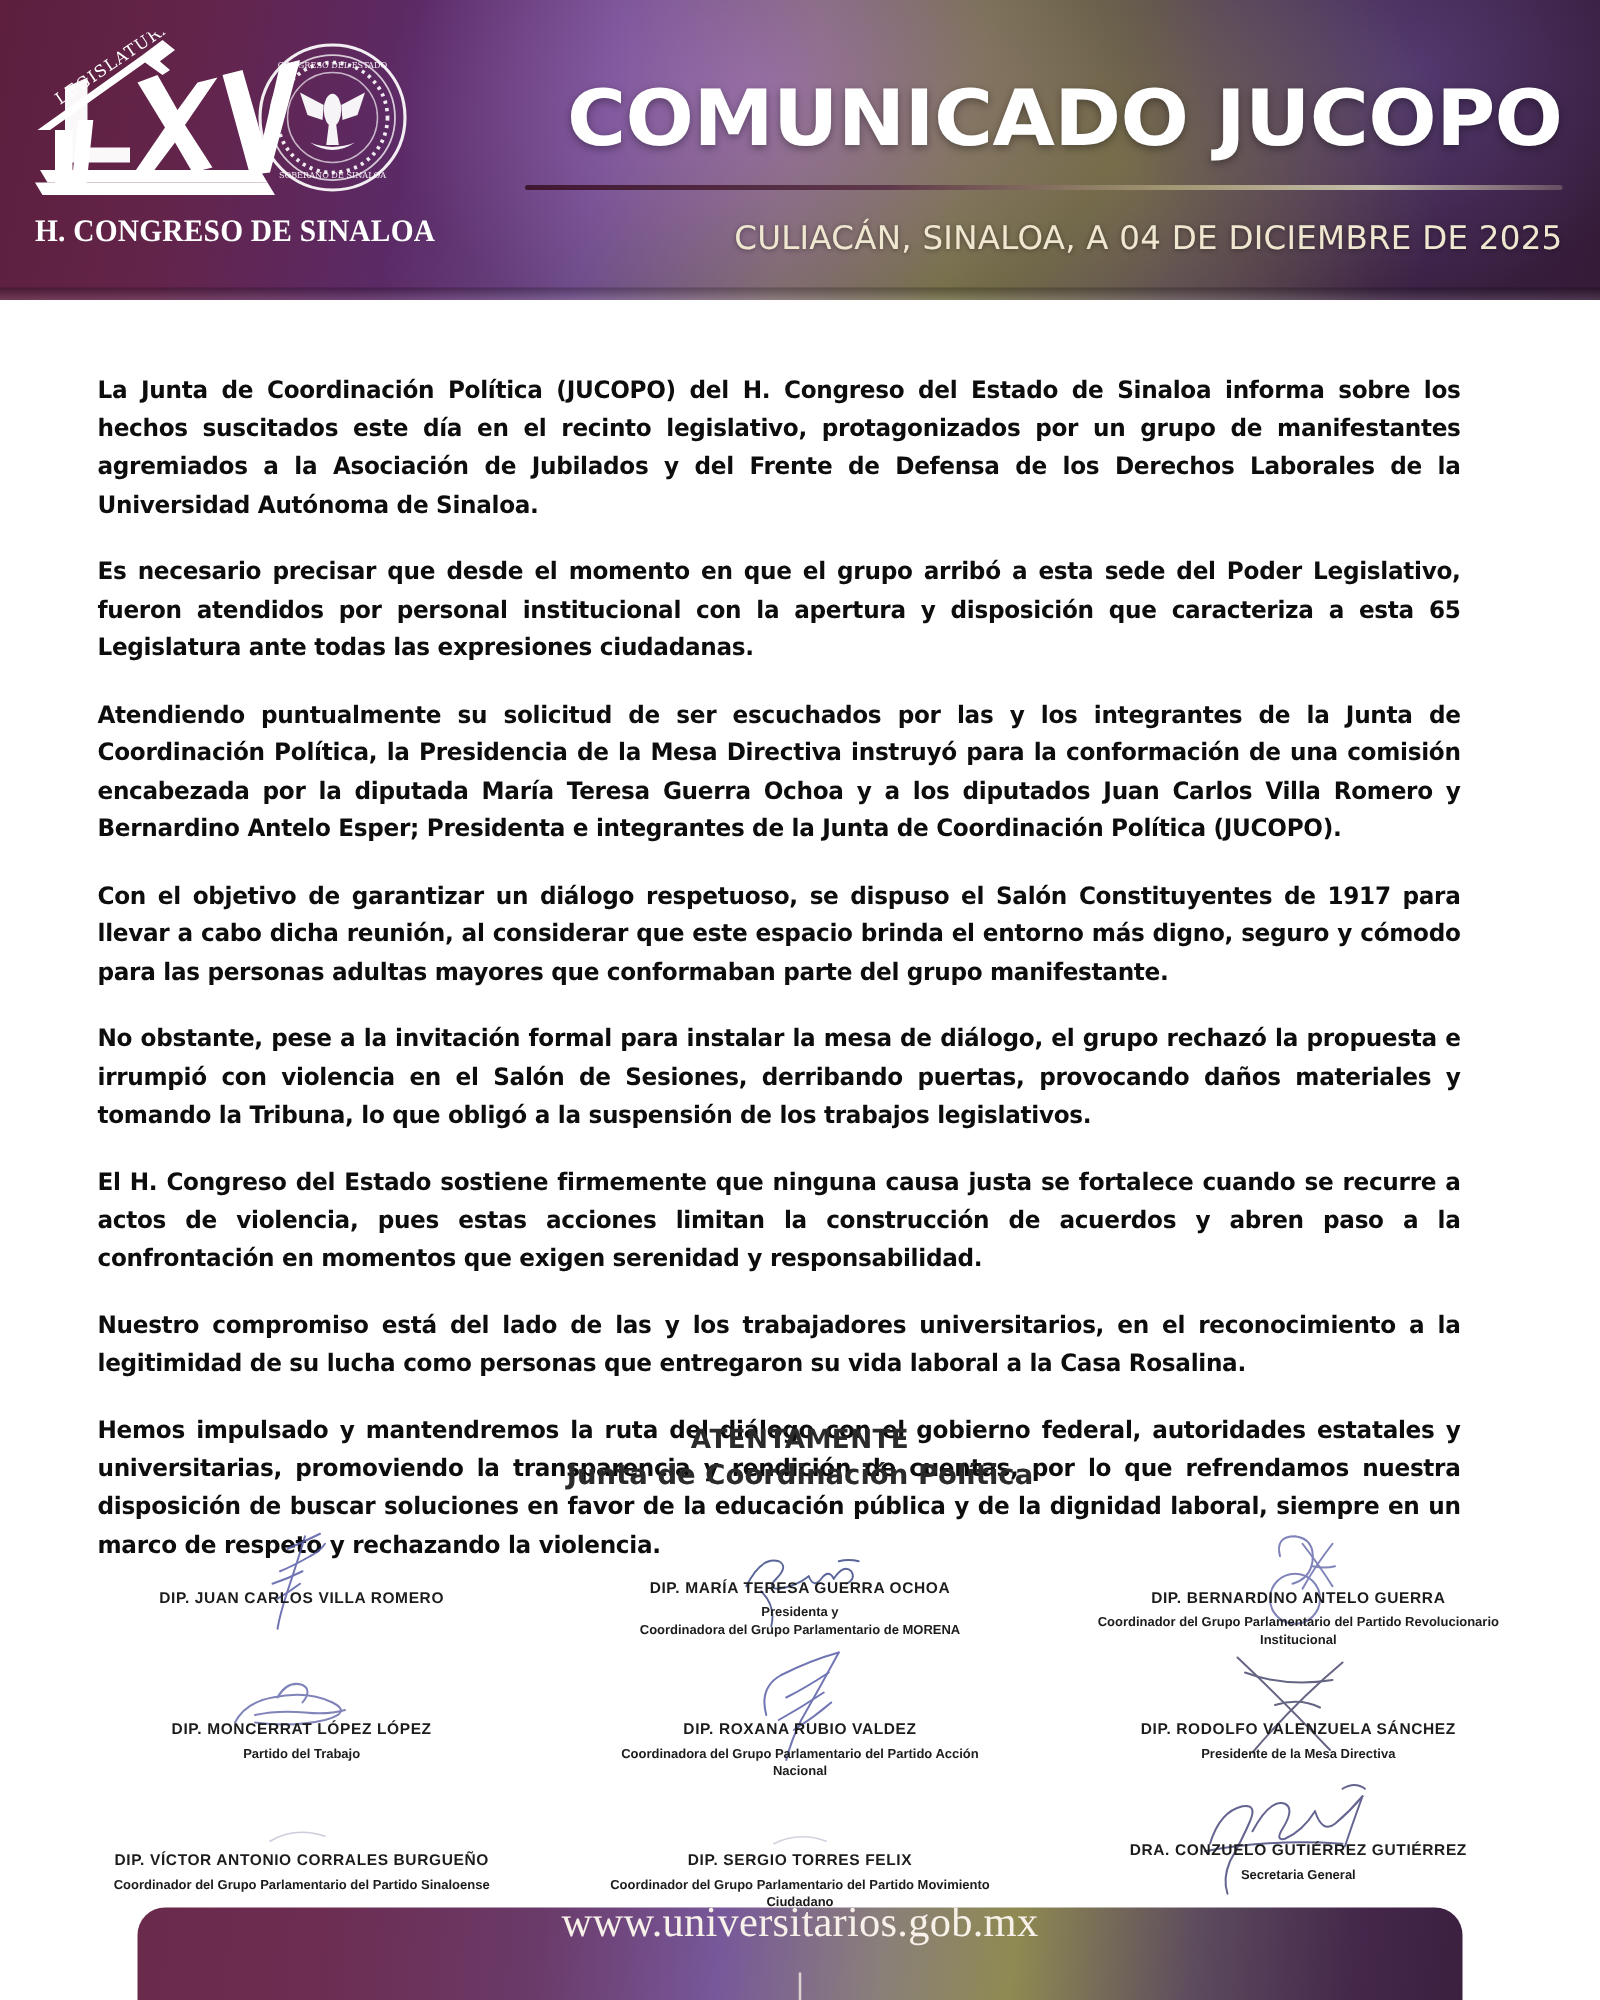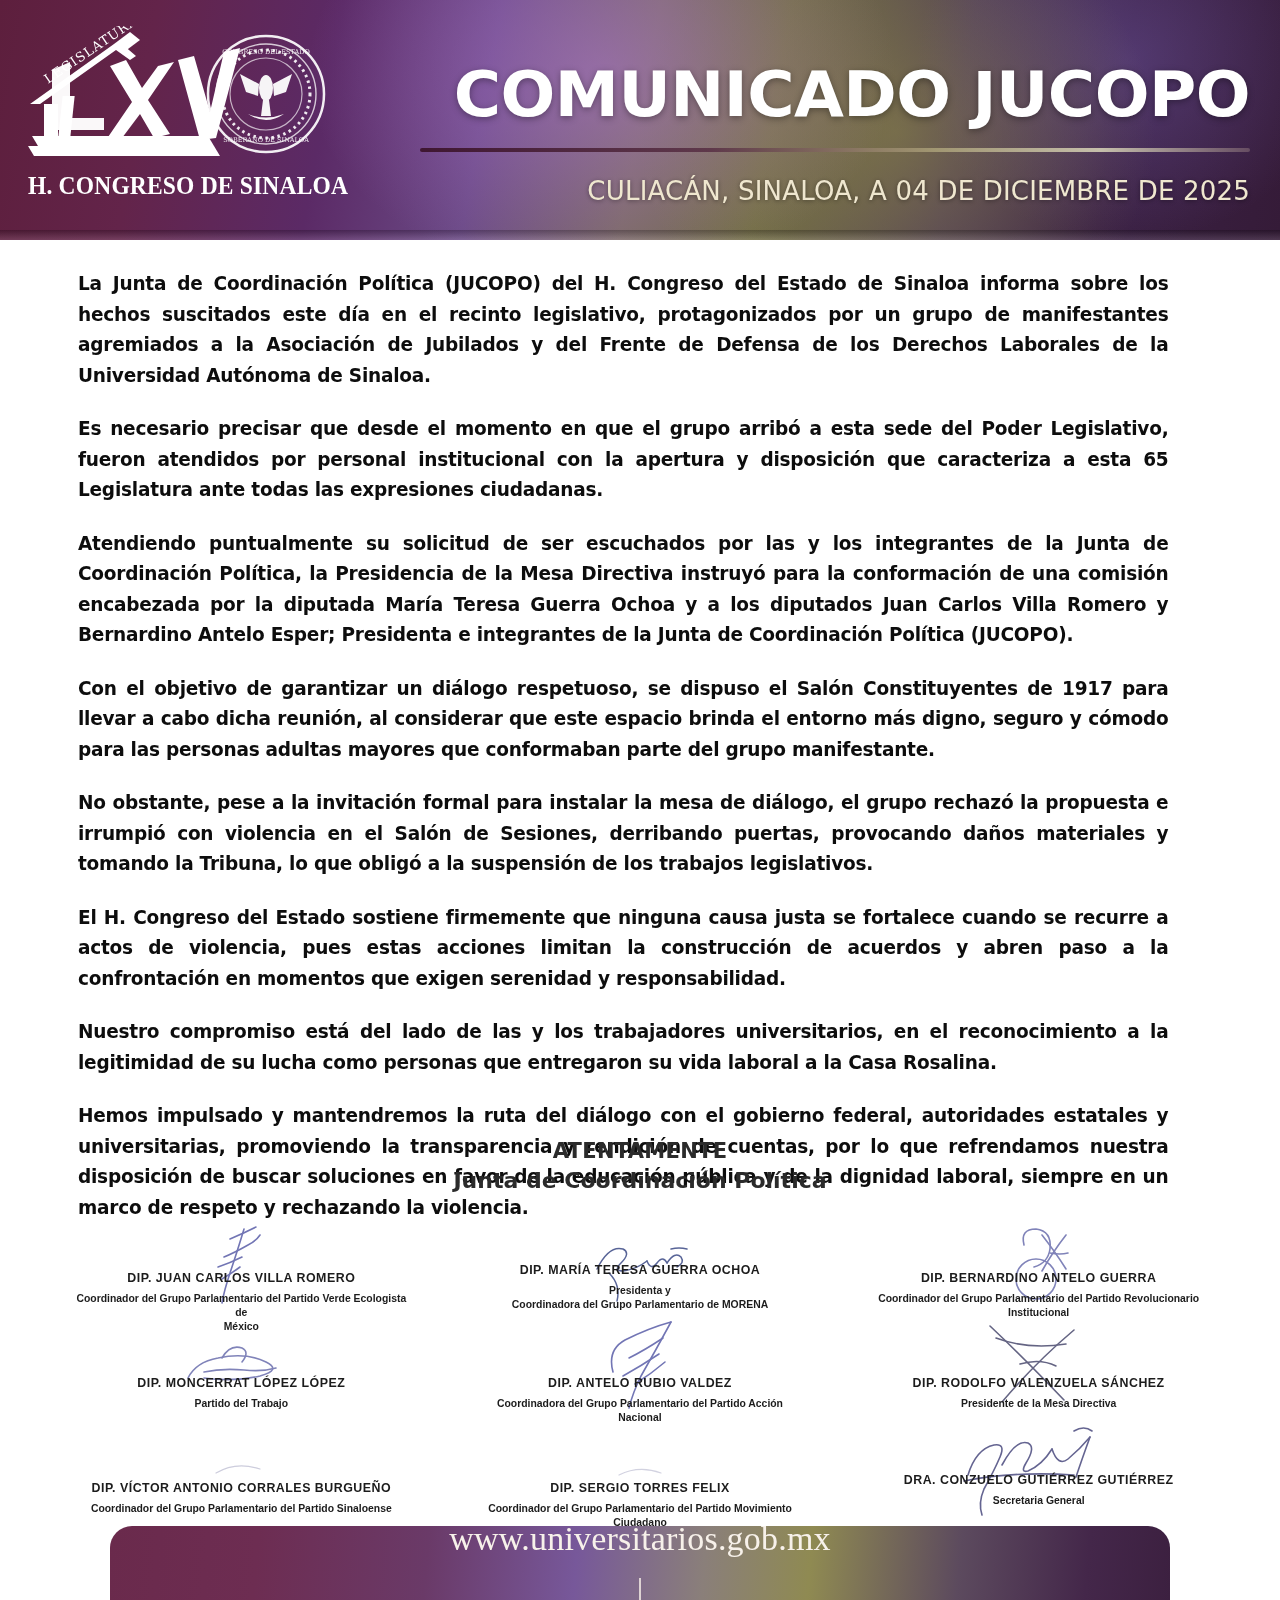--- a/index.html
+++ b/index.html
@@ -115,21 +115,21 @@
     color: #efe7cf;
     text-align: right;
     white-space: nowrap;
     text-shadow: 0 1px 4px rgba(0,0,0,0.4);
   }
 
   
   .body-wrap {
     position: absolute;
     left: 0;
-    top: 224px;
+    top: 252px;
     width: 1280px;
     padding: 45px 72px 0 78px;
   }
   .para {
     font-family: "DejaVu Sans", sans-serif;
     font-weight: 700;
     font-size: 19.2px;
     line-height: 30.5px;
     color: #0d0d0d;
     text-align: justify;
@@ -370,24 +370,20 @@
         <svg class="scribble" viewBox="0 0 230 86">
           <g fill="none" stroke="#5a5ea8" stroke-width="1.6" stroke-linecap="round">
             <path d="M118 6 Q112 26 104 50 Q98 68 96 80"></path>
             <path d="M104 16 Q118 10 130 4"></path>
             <path d="M98 34 Q108 30 122 22 Q130 18 134 12"></path>
             <path d="M92 44 Q104 40 116 34"></path>
             <path d="M96 56 Q106 50 114 44"></path>
           </g>
         </svg>
         <div class="sign-name">DIP. JUAN CARLOS VILLA ROMERO</div>
-        <div class="sign-role">
-          <span>Coordinador del Grupo Parlamentario del Partido Verde Ecologista de</span>
-          <span class="sub">México</span>
-        </div>
       </div>
 
       <div class="sign-cell offset-down">
         <svg class="scribble" viewBox="0 0 230 86">
           <g fill="none" stroke="#3c4a86" stroke-width="1.5" stroke-linecap="round">
             <path d="M72 46 Q84 22 98 26 Q106 30 96 40 Q88 48 98 48 Q112 46 122 38"></path>
             <path d="M122 38 Q126 48 132 40 Q138 32 142 40"></path>
             <path d="M142 40 Q150 28 156 34 Q160 40 152 44"></path>
             <path d="M146 26 Q154 24 162 26"></path>
             <path d="M84 50 Q96 62 92 78"></path>
@@ -435,21 +431,21 @@
       <div class="sign-cell">
         <svg class="scribble tall" viewBox="0 0 230 104">
           <g fill="none" stroke="#5a5ea8" stroke-width="1.6" stroke-linecap="round">
             <path d="M88 58 Q82 36 100 26 Q124 14 146 8"></path>
             <path d="M146 8 Q132 34 116 62 Q108 78 104 94"></path>
             <path d="M104 44 Q120 36 138 24"></path>
             <path d="M98 62 Q116 52 134 40"></path>
             <path d="M110 70 Q126 60 140 48"></path>
           </g>
         </svg>
-        <div class="sign-name">DIP. ANTELO RUBIO VALDEZ</div>
+        <div class="sign-name">DIP. ROXANA RUBIO VALDEZ</div>
         <div class="sign-role">
           <span>Coordinadora del Grupo Parlamentario del Partido Acción Nacional</span>
           <span class="sub"></span>
         </div>
       </div>
 
       <div class="sign-cell">
         <svg class="scribble tall" viewBox="0 0 230 104">
           <g fill="none" stroke="#4a4a6e" stroke-width="1.6" stroke-linecap="round">
             <path d="M66 12 Q100 44 140 86"></path>

